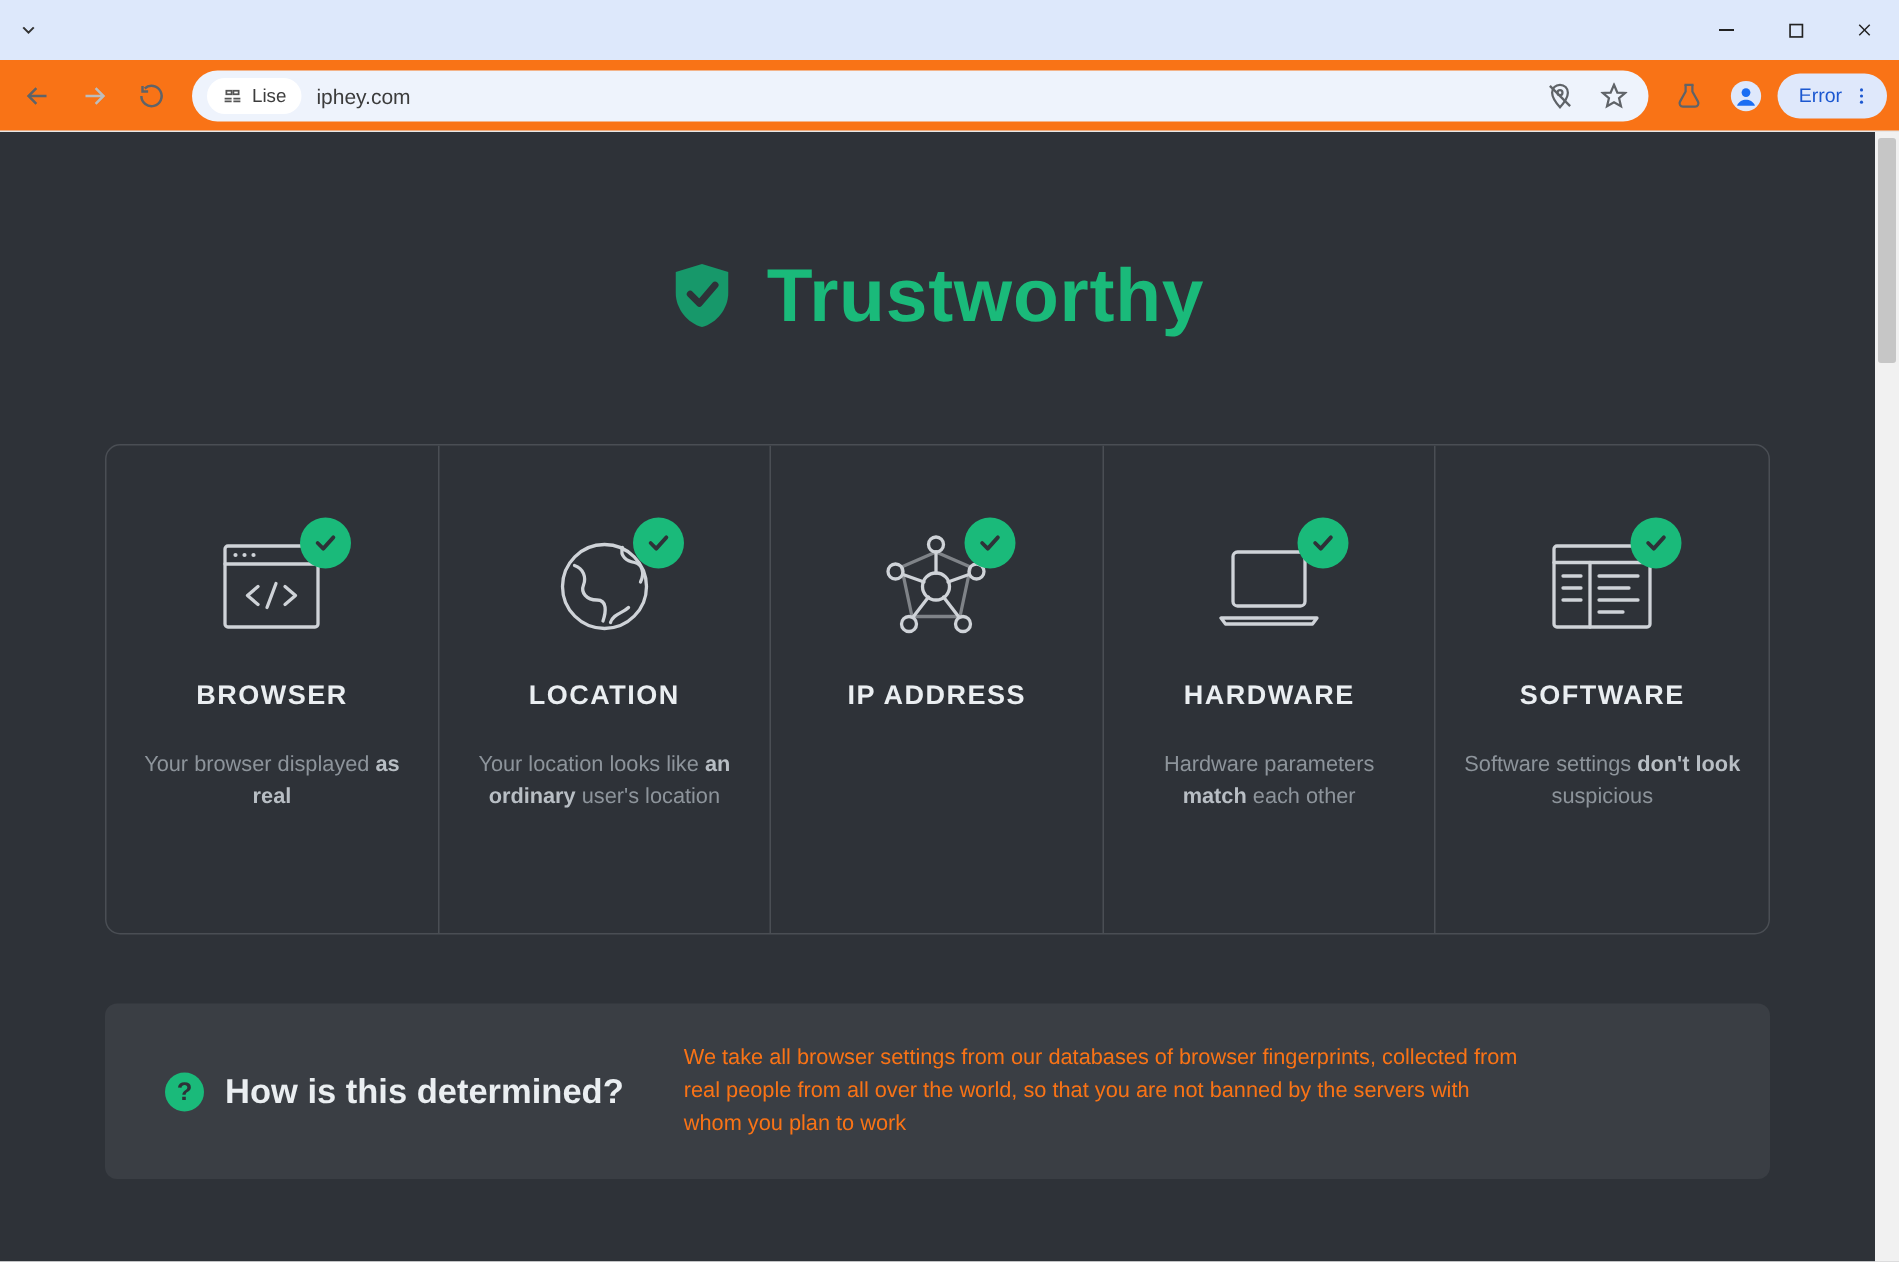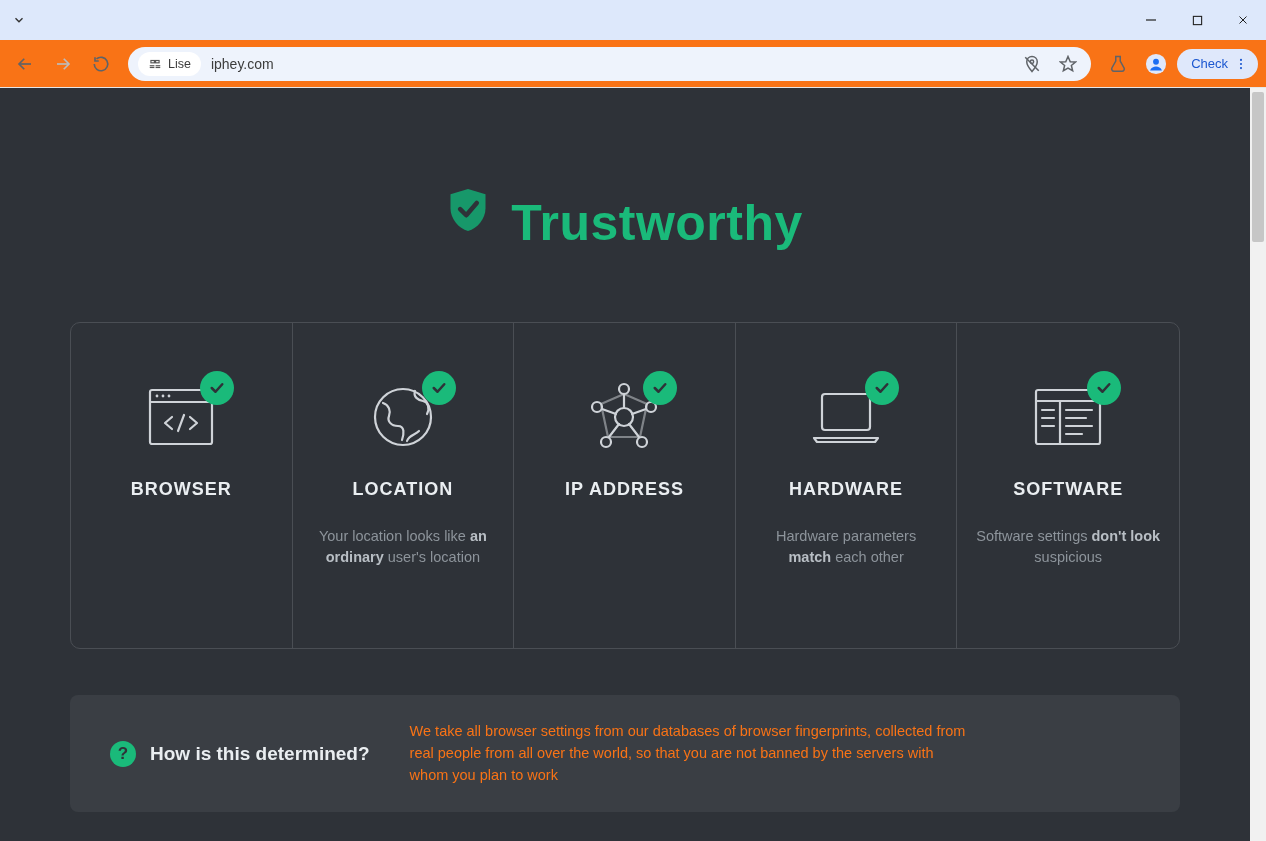--- a/index.html
+++ b/index.html
@@ -31,36 +31,36 @@
   
   .viewport { flex:1; position:relative; overflow:hidden; background:#fff; }
   .scrollbar-v { position:absolute; right:0; top:0; width:16px; height:100%; background:#f1f1f1; }
   .scroll-thumb { position:absolute; left:2px; right:2px; top:4px; height:150px; background:#c6c6c6; border-radius:2px; }
 
   .page { position:absolute; inset:0 16px 0 0; background:#2e3238; color:#fff; overflow:hidden; }
   .content { width: 1110px; margin: 0 auto; }
 
   .hero { text-align:center; padding: 80px 0 70px; }
   .hero h1 { font-size:50px; font-weight:700; display:inline-flex; align-items:center; gap:22px; letter-spacing:0.5px;}
-  .status-word { color:#1aba7a; font-weight:800;margin-top:26px; }
+  .status-word { color:#1aba7a; font-weight:800; }
   .shield { width:42px; height:46px; display:inline-flex; align-items:center; justify-content:center; }
 
   .cards { display:grid; grid-template-columns: repeat(5,1fr); border:1px solid #4a4e54; border-radius:10px; overflow:hidden; }
   .card { padding: 58px 18px 80px; text-align:center; border-right:1px solid #4a4e54; display:flex; flex-direction:column; align-items:center; }
   .card:last-child { border-right:none; }
   .card .ico-wrap { position:relative; width:78px; height:72px; margin-bottom:26px; display:flex; align-items:center; justify-content:center; }
   .check-badge { position:absolute; top:-10px; right:-14px; width:34px; height:34px; background:#1aba7a; border-radius:50%; display:flex; align-items:center; justify-content:center; }
   .card h3 { font-size:18px; font-weight:700; letter-spacing:1px; margin-bottom:26px; color:#eaeef1;}
   .card p { font-size:14.5px; color:#8d949b; line-height:1.45; }
   .card p b { color:#b8bec4; font-weight:700; }
 
   .infobar { margin-top:46px; background:#3a3e44; border-radius:8px; padding:26px 40px; display:flex; gap:40px; align-items:center; }
   .info-left { display:flex; align-items:center; gap:14px; white-space:nowrap;}
   .info-left .q { width:26px; height:26px; background:#1aba7a; border-radius:50%; color:#2e3238; font-weight:900; display:flex; align-items:center; justify-content:center; font-size:17px;}
-  .info-left h4 { font-size:19px; font-weight:700; color:#eaeef1;}
+  .info-left h4 { font-size:23px; font-weight:700; color:#eaeef1;}
   .info-right { font-size:14.5px; color:#f97316; line-height:1.5; max-width:560px; }
 
   svg { display:block; }
 </style>
 </head>
 <body>
 
 <div class="chrome">
 
   <div class="titlebar">
@@ -144,21 +144,21 @@
         </svg>
       </div>
     <div class="tool-icn">
       <svg width="22" height="22" viewBox="0 0 24 24">
           <circle cx="12" cy="12" r="11" fill="#dfe8fb"></circle>
           <circle cx="12" cy="9.5" r="3.2" fill="#1b6ef3"></circle>
           <path d="M5.5 19c1.2-3 4-4.2 6.5-4.2s5.3 1.2 6.5 4.2" fill="#1b6ef3"></path>
         </svg>
     </div>
     <div class="error-pill">
-      <span>Check</span>
+      <span>Error</span>
       <svg class="dots" width="14" height="14" viewBox="0 0 24 24" fill="#1b57d0">
           <circle cx="12" cy="5" r="1.8"></circle>
           <circle cx="12" cy="12" r="1.8"></circle>
           <circle cx="12" cy="19" r="1.8"></circle>
         </svg>
     </div>
   </div>
 
   <div class="viewport">
     <div class="page">
@@ -192,20 +192,21 @@
                     <line x1="36" y1="27" x2="30" y2="43"></line>
                 </svg>
               </span>
               <span class="check-badge">
                   <svg width="18" height="18" viewBox="0 0 24 24" fill="none" stroke="#2e3238" stroke-width="3.4" stroke-linecap="round" stroke-linejoin="round">
                     <polyline points="5 12 10 17 19 7"></polyline>
                   </svg>
                 </span>
             </div>
             <h3>BROWSER</h3>
+            <p><span>Your browser displayed </span><b>as real</b><span></span></p>
           </div>
 
           <div class="card">
             <div class="ico-wrap">
               <span>
                 <svg width="64" height="64" viewBox="0 0 64 64" fill="none" stroke="#cfd3d8" stroke-width="2.2" stroke-linecap="round" stroke-linejoin="round">
                   <circle cx="32" cy="32" r="28"></circle>
                   <path d="M12 18 c6 2 8 8 6 13 s2 10 9 10 s6 8 4 14"></path>
                   <path d="M44 6 c-2 6 3 9 8 10 s7 7 4 13"></path>
                   <path d="M36 56 c2-6 8-6 12-10"></path>

